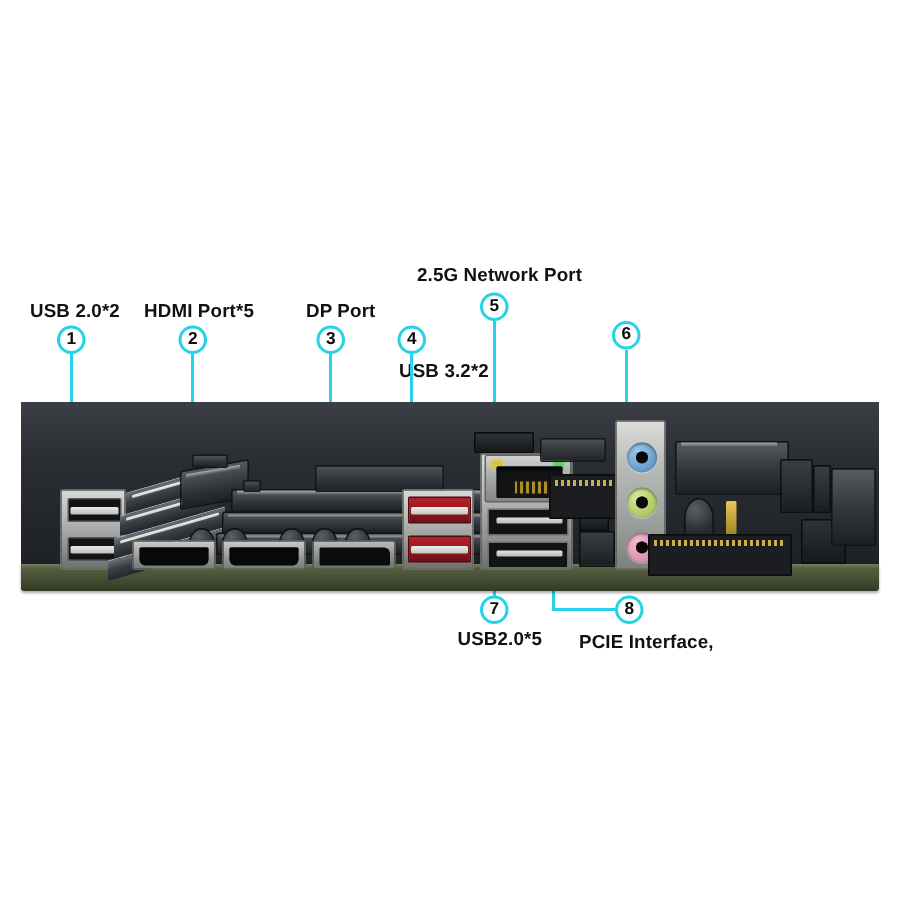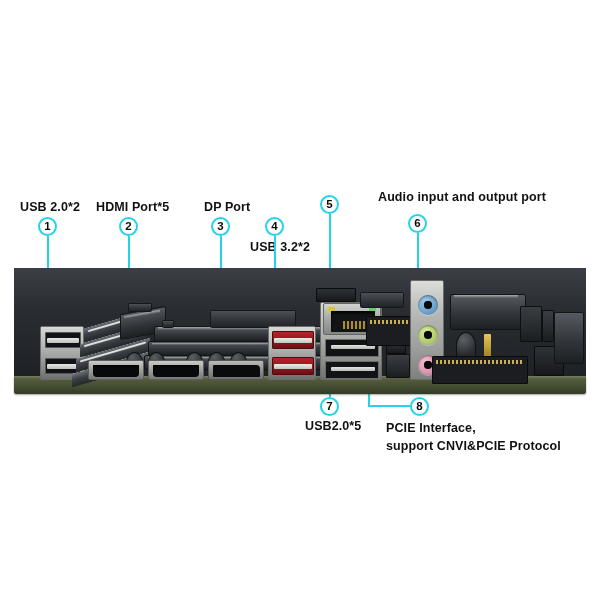--- a/index.html
+++ b/index.html
@@ -140,25 +140,24 @@
   .shine{position:absolute;background:linear-gradient(180deg,rgba(255,255,255,.5),rgba(255,255,255,0));}
 </style>
 </head>
 <body>
 
 <div id="stage">
 
   <div class="lbl" style="left:20px;  top:200px;">USB 2.0*2</div>
   <div class="lbl" style="left:96px; top:200px;">HDMI Port*5</div>
   <div class="lbl" style="left:204px;top:200px;">DP Port</div>
-  <div class="lbl" style="left:250px;top:200px;margin-top:40px;">USB 3.2*2</div>
-  <div class="lbl" style="left:378px;top:190px;">Audio input and output port</div>
+  <div class="lbl" style="left:266px;top:200px;margin-top:40px;">USB 3.2*2</div>
+  <div class="lbl" style="left:278px;top:176px;">2.5G Network Port</div>
   <div class="lbl" style="left:305px;top:419px;">USB2.0*5</div>
   <div class="lbl" style="left:386px;top:421px;">PCIE Interface,</div>
-  <div class="lbl" style="left:386px;top:439px;">support CNVI&amp;PCIE Protocol</div>
 
   <div class="bubble" style="left:38px; top:217px;">1</div>
   <div class="bubble" style="left:119px;top:217px;">2</div>
   <div class="bubble" style="left:211px;top:217px;">3</div>
   <div class="bubble" style="left:265px;top:217px;">4</div>
   <div class="bubble" style="left:320px;top:195px;">5</div>
   <div class="bubble" style="left:408px;top:214px;">6</div>
   <div class="bubble" style="left:320px;top:397px;">7</div>
   <div class="bubble" style="left:410px;top:397px;">8</div>
 

